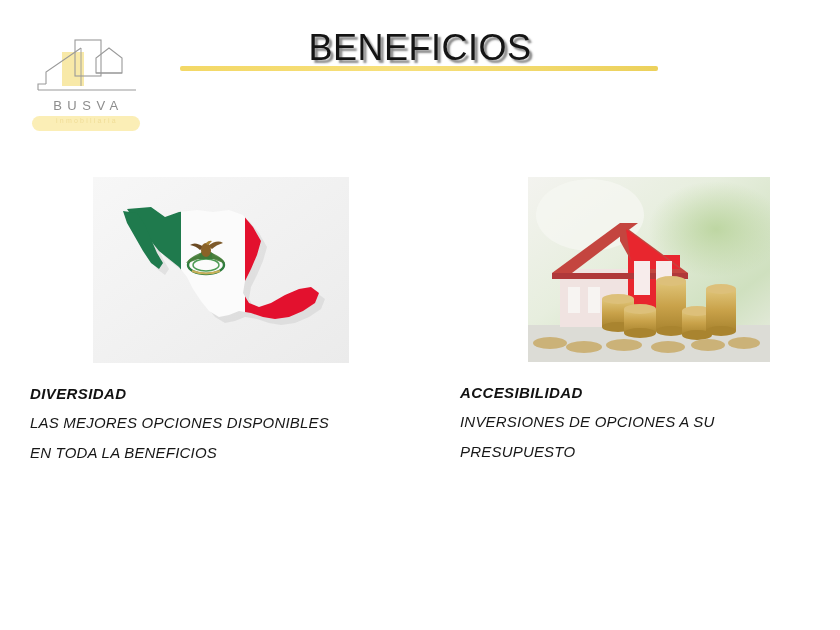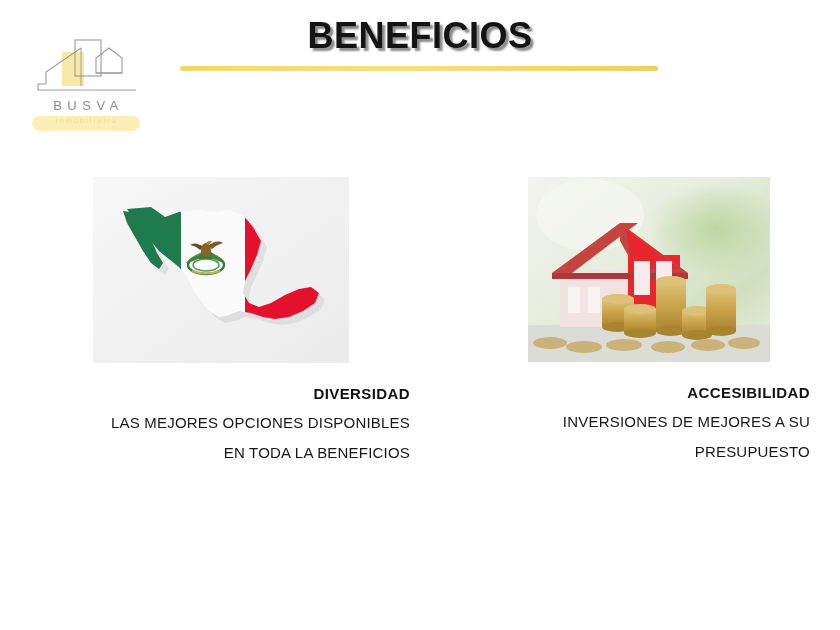--- a/index.html
+++ b/index.html
@@ -61,25 +61,25 @@
     font-size: 7px;
     letter-spacing: 2.2px;
     color: #f0dd97;
     text-indent: 2px;
   }
 
   
   #slide-title {
     position: absolute;
     left: 180px;
-    top: 15px;
+    top: 27px;
     width: 480px;
     text-align: center;
     font-size: 36px;
-    font-weight: bold;
+    font-weight: normal;
     letter-spacing: 0.5px;
     color: #141414;
     text-shadow: 3px 3px 2px rgba(120,120,120,0.85);
   }
   #title-rule {
     position: absolute;
     left: 180px;
     top: 66px;
     width: 478px;
     height: 5px;
@@ -106,21 +106,22 @@
     height: 186px;
   }
   #benefit-col-1 .benefit-figure {
     margin-left: 68px;
     width: 242px;
     height: 185px;
   }
 
   .benefit-caption {
     margin-top: 21px;
-    text-align: right;
+    text-align: left;
+    font-style: italic;
   }
   .benefit-head {
     font-size: 15px;
     font-weight: bold;
     letter-spacing: 0.4px;
     color: #121212;
     line-height: 1.35;
   }
   .benefit-body {
     font-size: 15px;
@@ -313,16 +314,16 @@
         <ellipse cx="96" cy="168" rx="18" ry="6"></ellipse>
         <ellipse cx="140" cy="170" rx="17" ry="6"></ellipse>
         <ellipse cx="180" cy="168" rx="17" ry="6"></ellipse>
         <ellipse cx="216" cy="166" rx="16" ry="6"></ellipse>
       </g>
     </svg>
   </div>
 
   <div class="benefit-caption">
     <div class="benefit-head">ACCESIBILIDAD</div>
-    <div class="benefit-body">INVERSIONES DE MEJORES A SU</div>
+    <div class="benefit-body">INVERSIONES DE OPCIONES A SU</div>
     <div class="benefit-body">PRESUPUESTO</div>
   </div>
 </div>
 
 </body></html>

